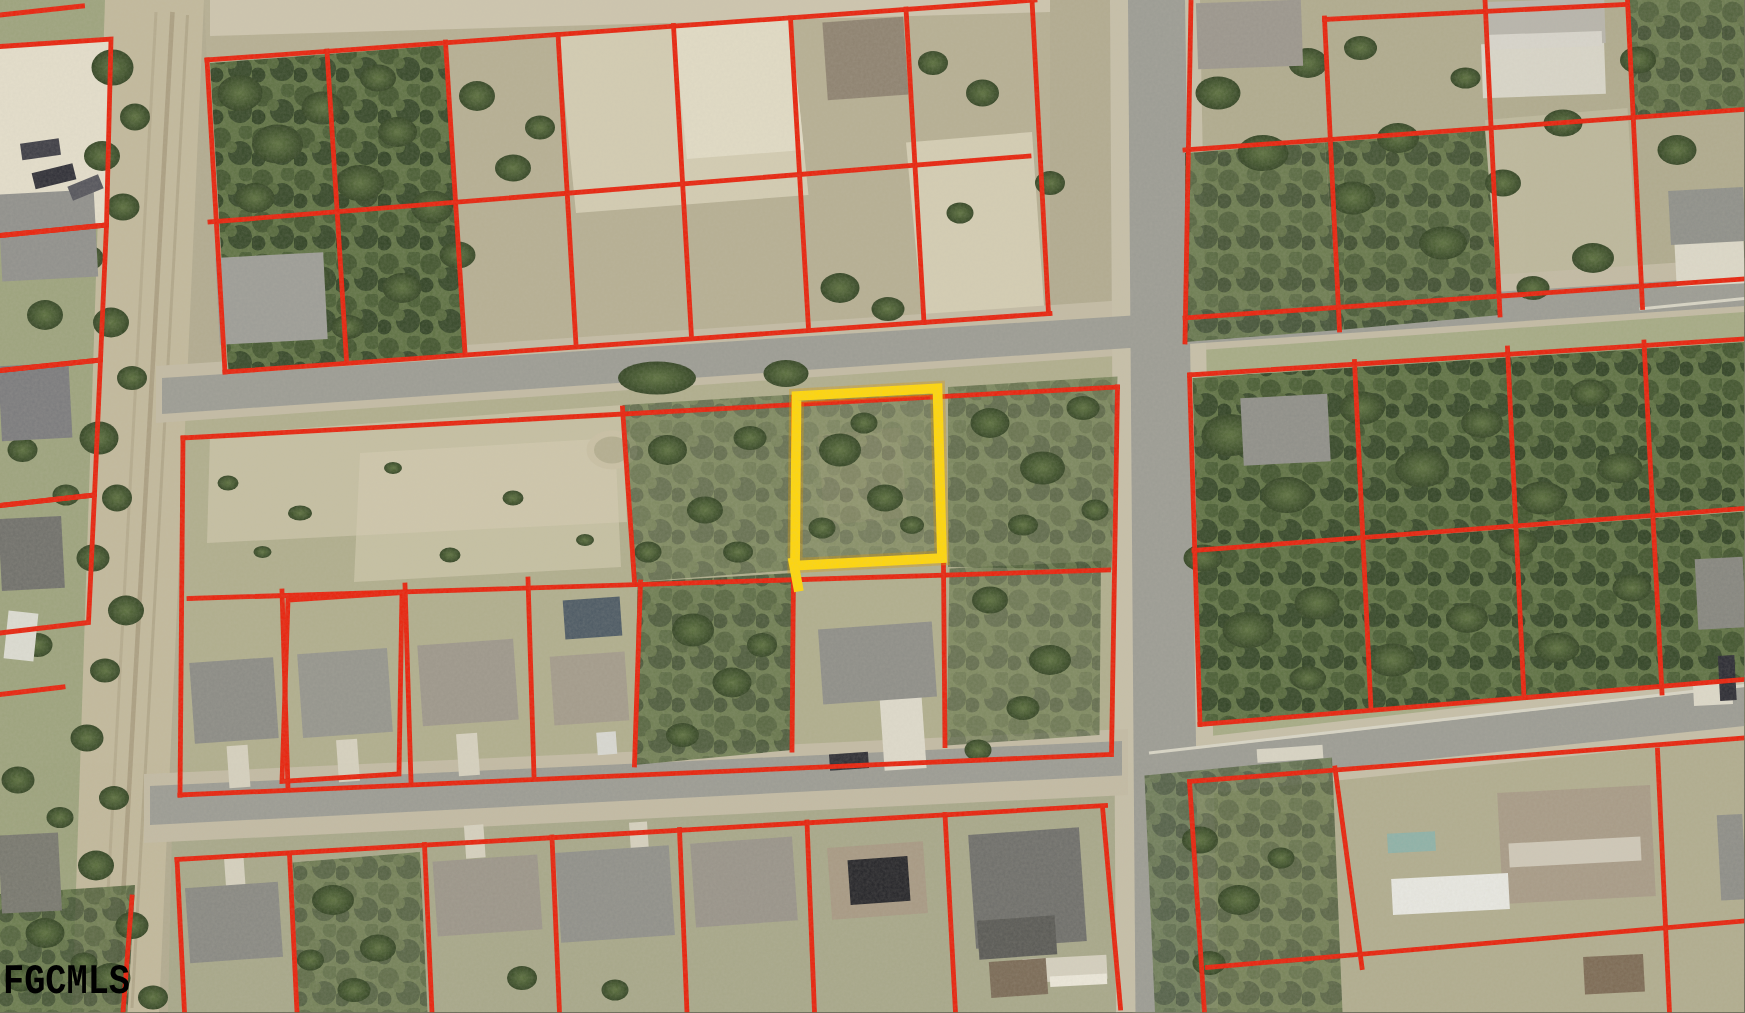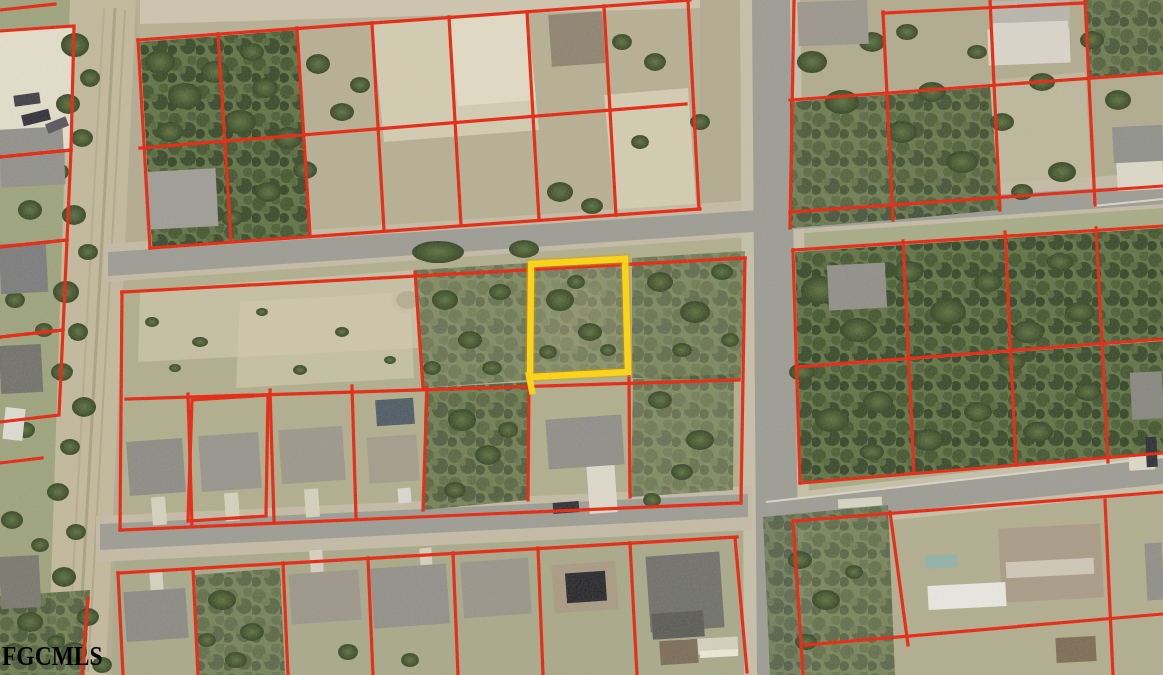--- a/index.html
+++ b/index.html
@@ -1,17 +1,17 @@
 <!DOCTYPE html>
 <html><head>
 <meta charset="utf-8">
 <style>
   html,body{margin:0;padding:0;background:#222;}
   .stage{position:relative;width:1163px;height:675px;overflow:hidden;background:#b2ab90;
-         font-family:Liberation Serif, serif;}
+         font-family:Liberation Mono, monospace;}
   .stage svg{position:absolute;left:0;top:0;display:block;}
   .watermark{position:absolute;left:2px;top:642px;font-weight:bold;font-size:28px;
              color:#000;transform:scaleX(.84);transform-origin:left center;
              letter-spacing:0px;line-height:1;user-select:none;}
 </style>
 </head>
 <body>
 
 <div class="stage">
   <svg width="1163" height="675" viewBox="0 0 1163 675">

